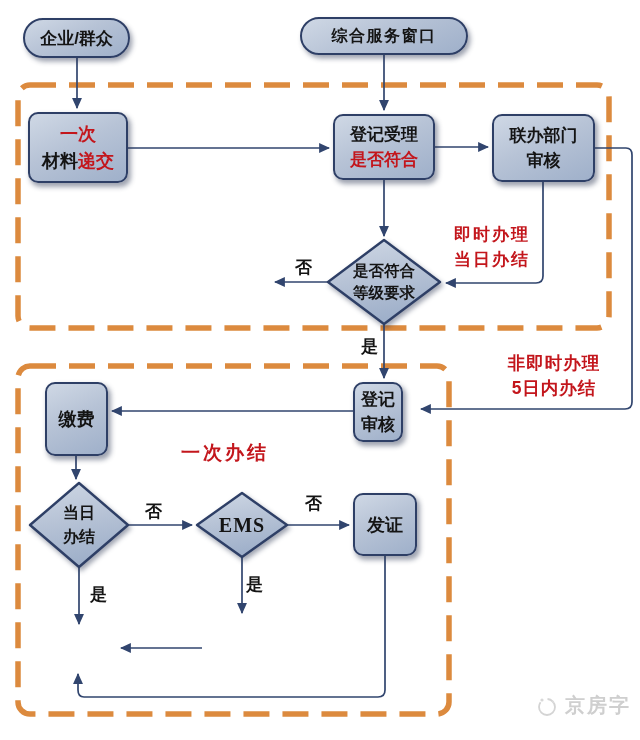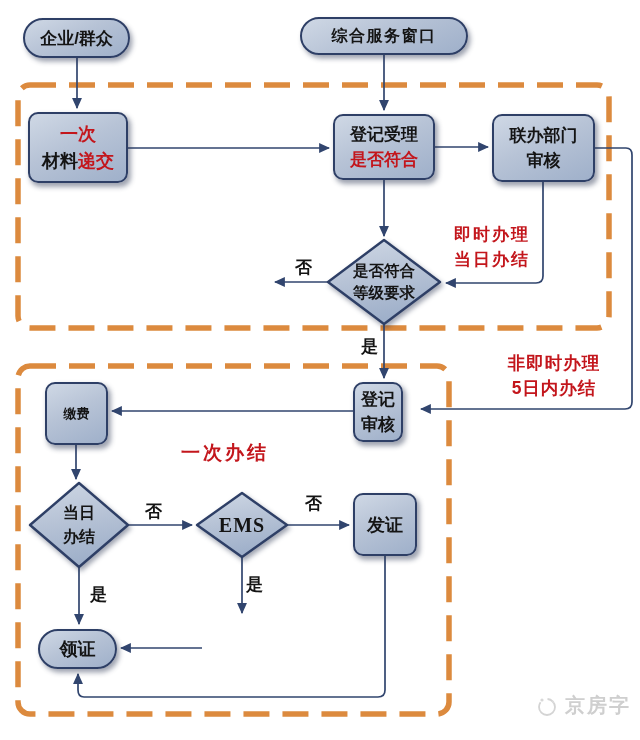--- a/index.html
+++ b/index.html
@@ -110,21 +110,21 @@
       <div>等级要求</div>
     </div>
   </div>
 
 
   <div class="node rect lh" style="left:353px;top:382px;width:50px;height:60px;font-size:17px;">
     <div>登记</div>
     <div>审核</div>
   </div>
 
-  <div class="node rect" style="left:45px;top:382px;width:63px;height:63px;font-size:13px;">
+  <div class="node rect" style="left:45px;top:382px;width:63px;height:74px;font-size:18px;">
     <span>缴费</span>
   </div>
 
   <div class="shapewrap" style="left:28px;top:481px;width:102px;height:88px;">
     <svg width="102" height="88">
         <polygon class="shape-fill" points="51,2 100,44 51,86 2,44"></polygon>
       </svg>
     <div class="shape-label" style="font-size:16px;line-height:1.5;">
       <div>当日</div>
       <div>办结</div>
@@ -137,23 +137,20 @@
       </svg>
     <div class="shape-label ems-text">
       <span>EMS</span>
     </div>
   </div>
 
   <div class="node rect" style="left:353px;top:493px;width:64px;height:63px;font-size:18px;">
     <span>发证</span>
   </div>
 
-  <div class="node pill" style="left:38px;top:629px;width:79px;height:40px;font-size:18px;">
-    <span>领证</span>
-  </div>
 
 
   <div class="lbl" style="left:295px;top:256px;">否</div>
   <div class="lbl" style="left:361px;top:335px;">是</div>
   <div class="lbl" style="left:145px;top:500px;">否</div>
   <div class="lbl" style="left:305px;top:492px;">否</div>
   <div class="lbl" style="left:246px;top:573px;">是</div>
   <div class="lbl" style="left:90px;top:583px;">是</div>
 
   <div class="ann" style="left:440px;top:223px;width:104px;font-size:17px;letter-spacing:2px;line-height:1.45;">

